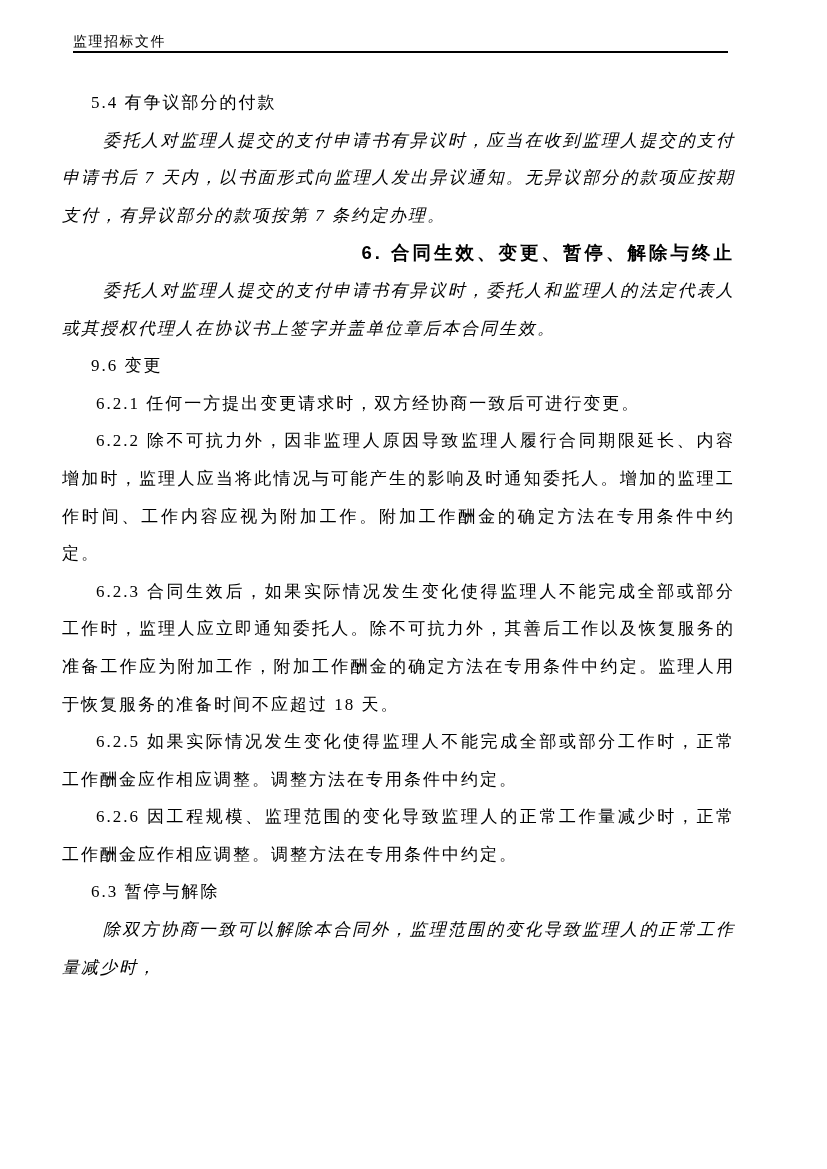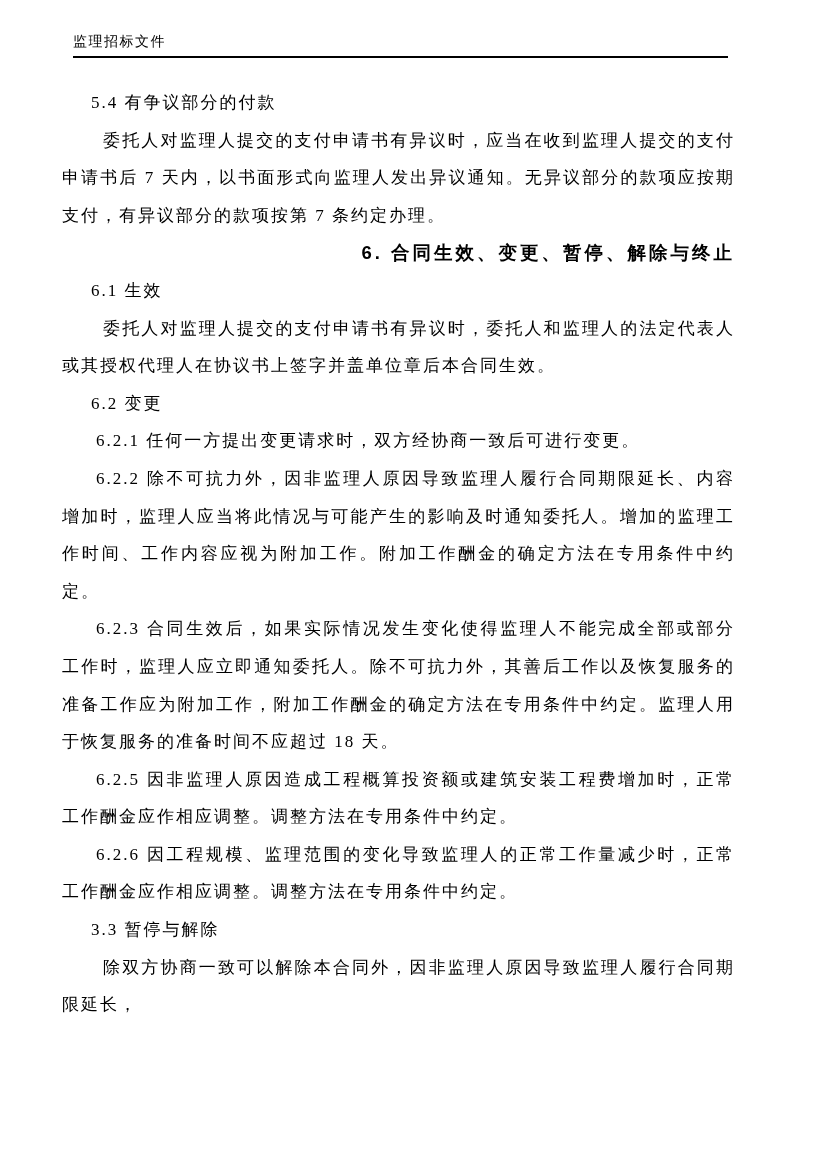--- a/index.html
+++ b/index.html
@@ -16,21 +16,20 @@
     font-family: "Liberation Serif", "DejaVu Serif", serif;
     color: #000000;
   }
   .page-header {
     position: absolute;
     left: 73px;
     top: 33px;
     width: 655px;
     font-size: 14px;
     letter-spacing: 1.5px;
-    padding-bottom: 5px;
     border-bottom: 2px solid #000000;
   }
   .content {
     position: absolute;
     left: 62px;
     top: 84px;
     width: 673px;
     font-size: 17px;
     line-height: 37.6px;
     letter-spacing: 2px;
@@ -48,43 +47,43 @@
     font-size: 18.5px !important;
     letter-spacing: 3px;
     text-align: right;
   }
   .h-sub {
     padding-left: 29px;
     text-align: left;
   }
   .para {
     text-indent: 41px;
+    font-style: italic;
   }
   .para-num {
     text-indent: 34px;
   }
 </style>
 </head>
 <body>
 
 <div class="page">
 
   <div class="page-header">
     <span>监理招标文件</span>
   </div>
 
   <div class="content">
     <h3 class="h-sub">5.4 有争议部分的付款</h3>
     <p class="para">委托人对监理人提交的支付申请书有异议时，应当在收到监理人提交的支付申请书后 7 天内，以书面形式向监理人发出异议通知。无异议部分的款项应按期支付，有异议部分的款项按第 7 条约定办理。</p>
     <h2 class="h-main">6.  合同生效、变更、暂停、解除与终止</h2>
-    <h3 class="h-sub">6.1 生效</h3>
     <p class="para">委托人对监理人提交的支付申请书有异议时，委托人和监理人的法定代表人或其授权代理人在协议书上签字并盖单位章后本合同生效。</p>
-    <h3 class="h-sub">6.2 变更</h3>
+    <h3 class="h-sub">9.6 变更</h3>
     <p class="para-num">6.2.1 任何一方提出变更请求时，双方经协商一致后可进行变更。</p>
     <p class="para-num">6.2.2 除不可抗力外，因非监理人原因导致监理人履行合同期限延长、内容增加时，监理人应当将此情况与可能产生的影响及时通知委托人。增加的监理工作时间、工作内容应视为附加工作。附加工作酬金的确定方法在专用条件中约定。</p>
     <p class="para-num">6.2.3 合同生效后，如果实际情况发生变化使得监理人不能完成全部或部分工作时，监理人应立即通知委托人。除不可抗力外，其善后工作以及恢复服务的准备工作应为附加工作，附加工作酬金的确定方法在专用条件中约定。监理人用于恢复服务的准备时间不应超过 18 天。</p>
-    <p class="para-num">6.2.5 因非监理人原因造成工程概算投资额或建筑安装工程费增加时，正常工作酬金应作相应调整。调整方法在专用条件中约定。</p>
+    <p class="para-num">6.2.5 如果实际情况发生变化使得监理人不能完成全部或部分工作时，正常工作酬金应作相应调整。调整方法在专用条件中约定。</p>
     <p class="para-num">6.2.6 因工程规模、监理范围的变化导致监理人的正常工作量减少时，正常工作酬金应作相应调整。调整方法在专用条件中约定。</p>
-    <h3 class="h-sub">3.3 暂停与解除</h3>
-    <p class="para">除双方协商一致可以解除本合同外，因非监理人原因导致监理人履行合同期限延长，</p>
+    <h3 class="h-sub">6.3 暂停与解除</h3>
+    <p class="para">除双方协商一致可以解除本合同外，监理范围的变化导致监理人的正常工作量减少时，</p>
   </div>
 
 </div>
 
 </body></html>

